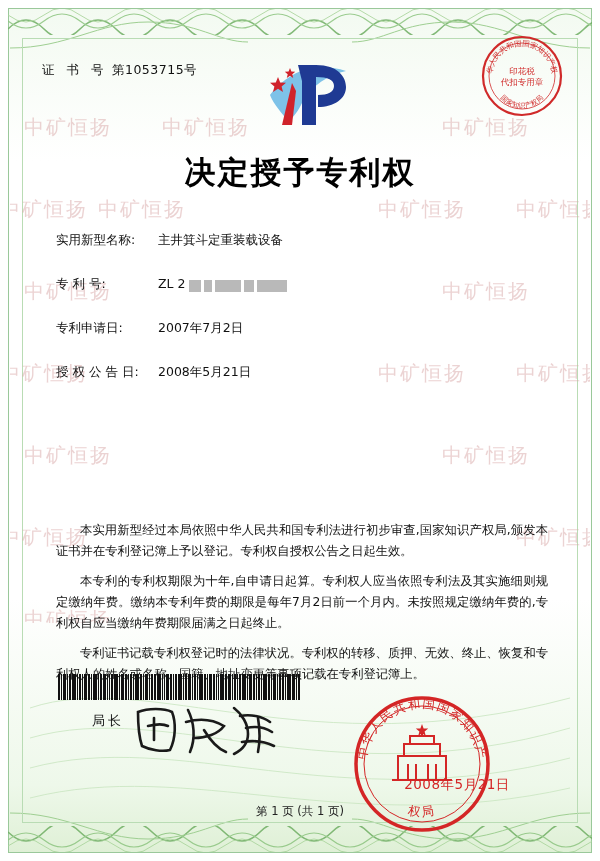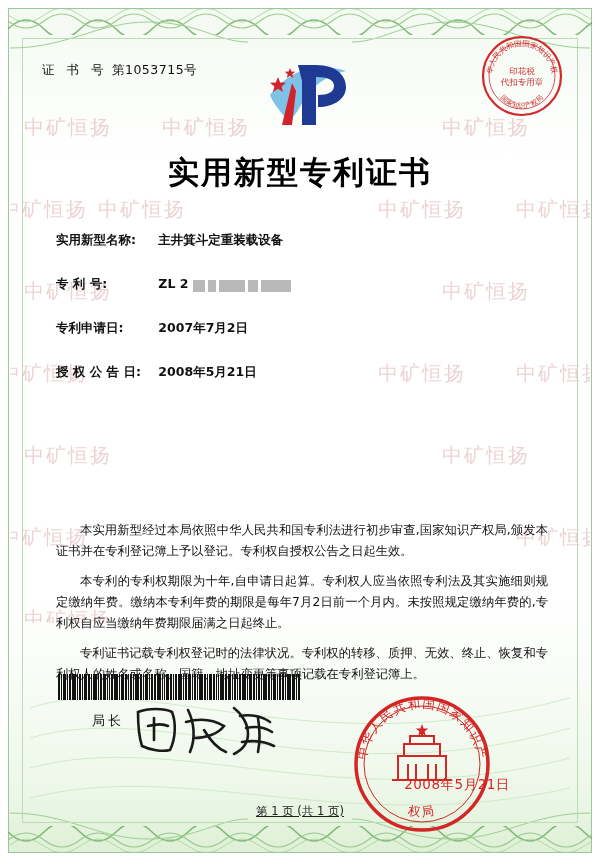--- a/index.html
+++ b/index.html
@@ -104,21 +104,20 @@
   .fields {
     position: absolute;
     left: 56px; top: 232px;
     width: 490px;
   }
   .field-row {
     position: relative;
     height: 44px;
     font-size: 12.5px;
     color: #111;
-    font-weight: bold;
   }
   .field-row .label {
     display: inline-block;
     min-width: 98px;
   }
   .field-row .value {
     display: inline-block;
   }
   .redacted {
     display: inline-block;
@@ -187,21 +186,20 @@
     color: #d42626;
     letter-spacing: .5px;
   }
   .page-no {
     position: absolute;
     left: 0; bottom: 42px;
     width: 600px;
     text-align: center;
     font-size: 11.5px;
     color: #222;
-    text-decoration: underline;
   }
 </style>
 </head>
 <body>
 
 <div id="certificate">
 
   <div class="outer-frame"></div>
 
   <div class="wave-band top">
@@ -287,21 +285,21 @@
       </text>
       <path id="taxArc2" d="M 14 46 A 28 28 0 0 0 70 46" fill="none" stroke="none"></path>
       <text font-size="7" fill="#d02a2a" font-family="DejaVu Sans, sans-serif">
         <textPath href="#taxArc2" startOffset="50%" text-anchor="middle">国家知识产权局</textPath>
       </text>
       <text x="42" y="40" font-size="8.5" fill="#d02a2a" text-anchor="middle" font-family="DejaVu Sans, sans-serif">印花税</text>
       <text x="42" y="51" font-size="8.5" fill="#d02a2a" text-anchor="middle" font-family="DejaVu Sans, sans-serif">代扣专用章</text>
     </svg>
   </div>
 
-  <div class="main-title">实用新型专利证书</div>
+  <div class="main-title">决定授予专利权</div>
 
   <div class="fields">
 
     <div class="field-row">
       <span class="label">实用新型名称:</span>
       <span class="value">主井箕斗定重装载设备</span>
     </div>
 
 
     <div class="field-row">

